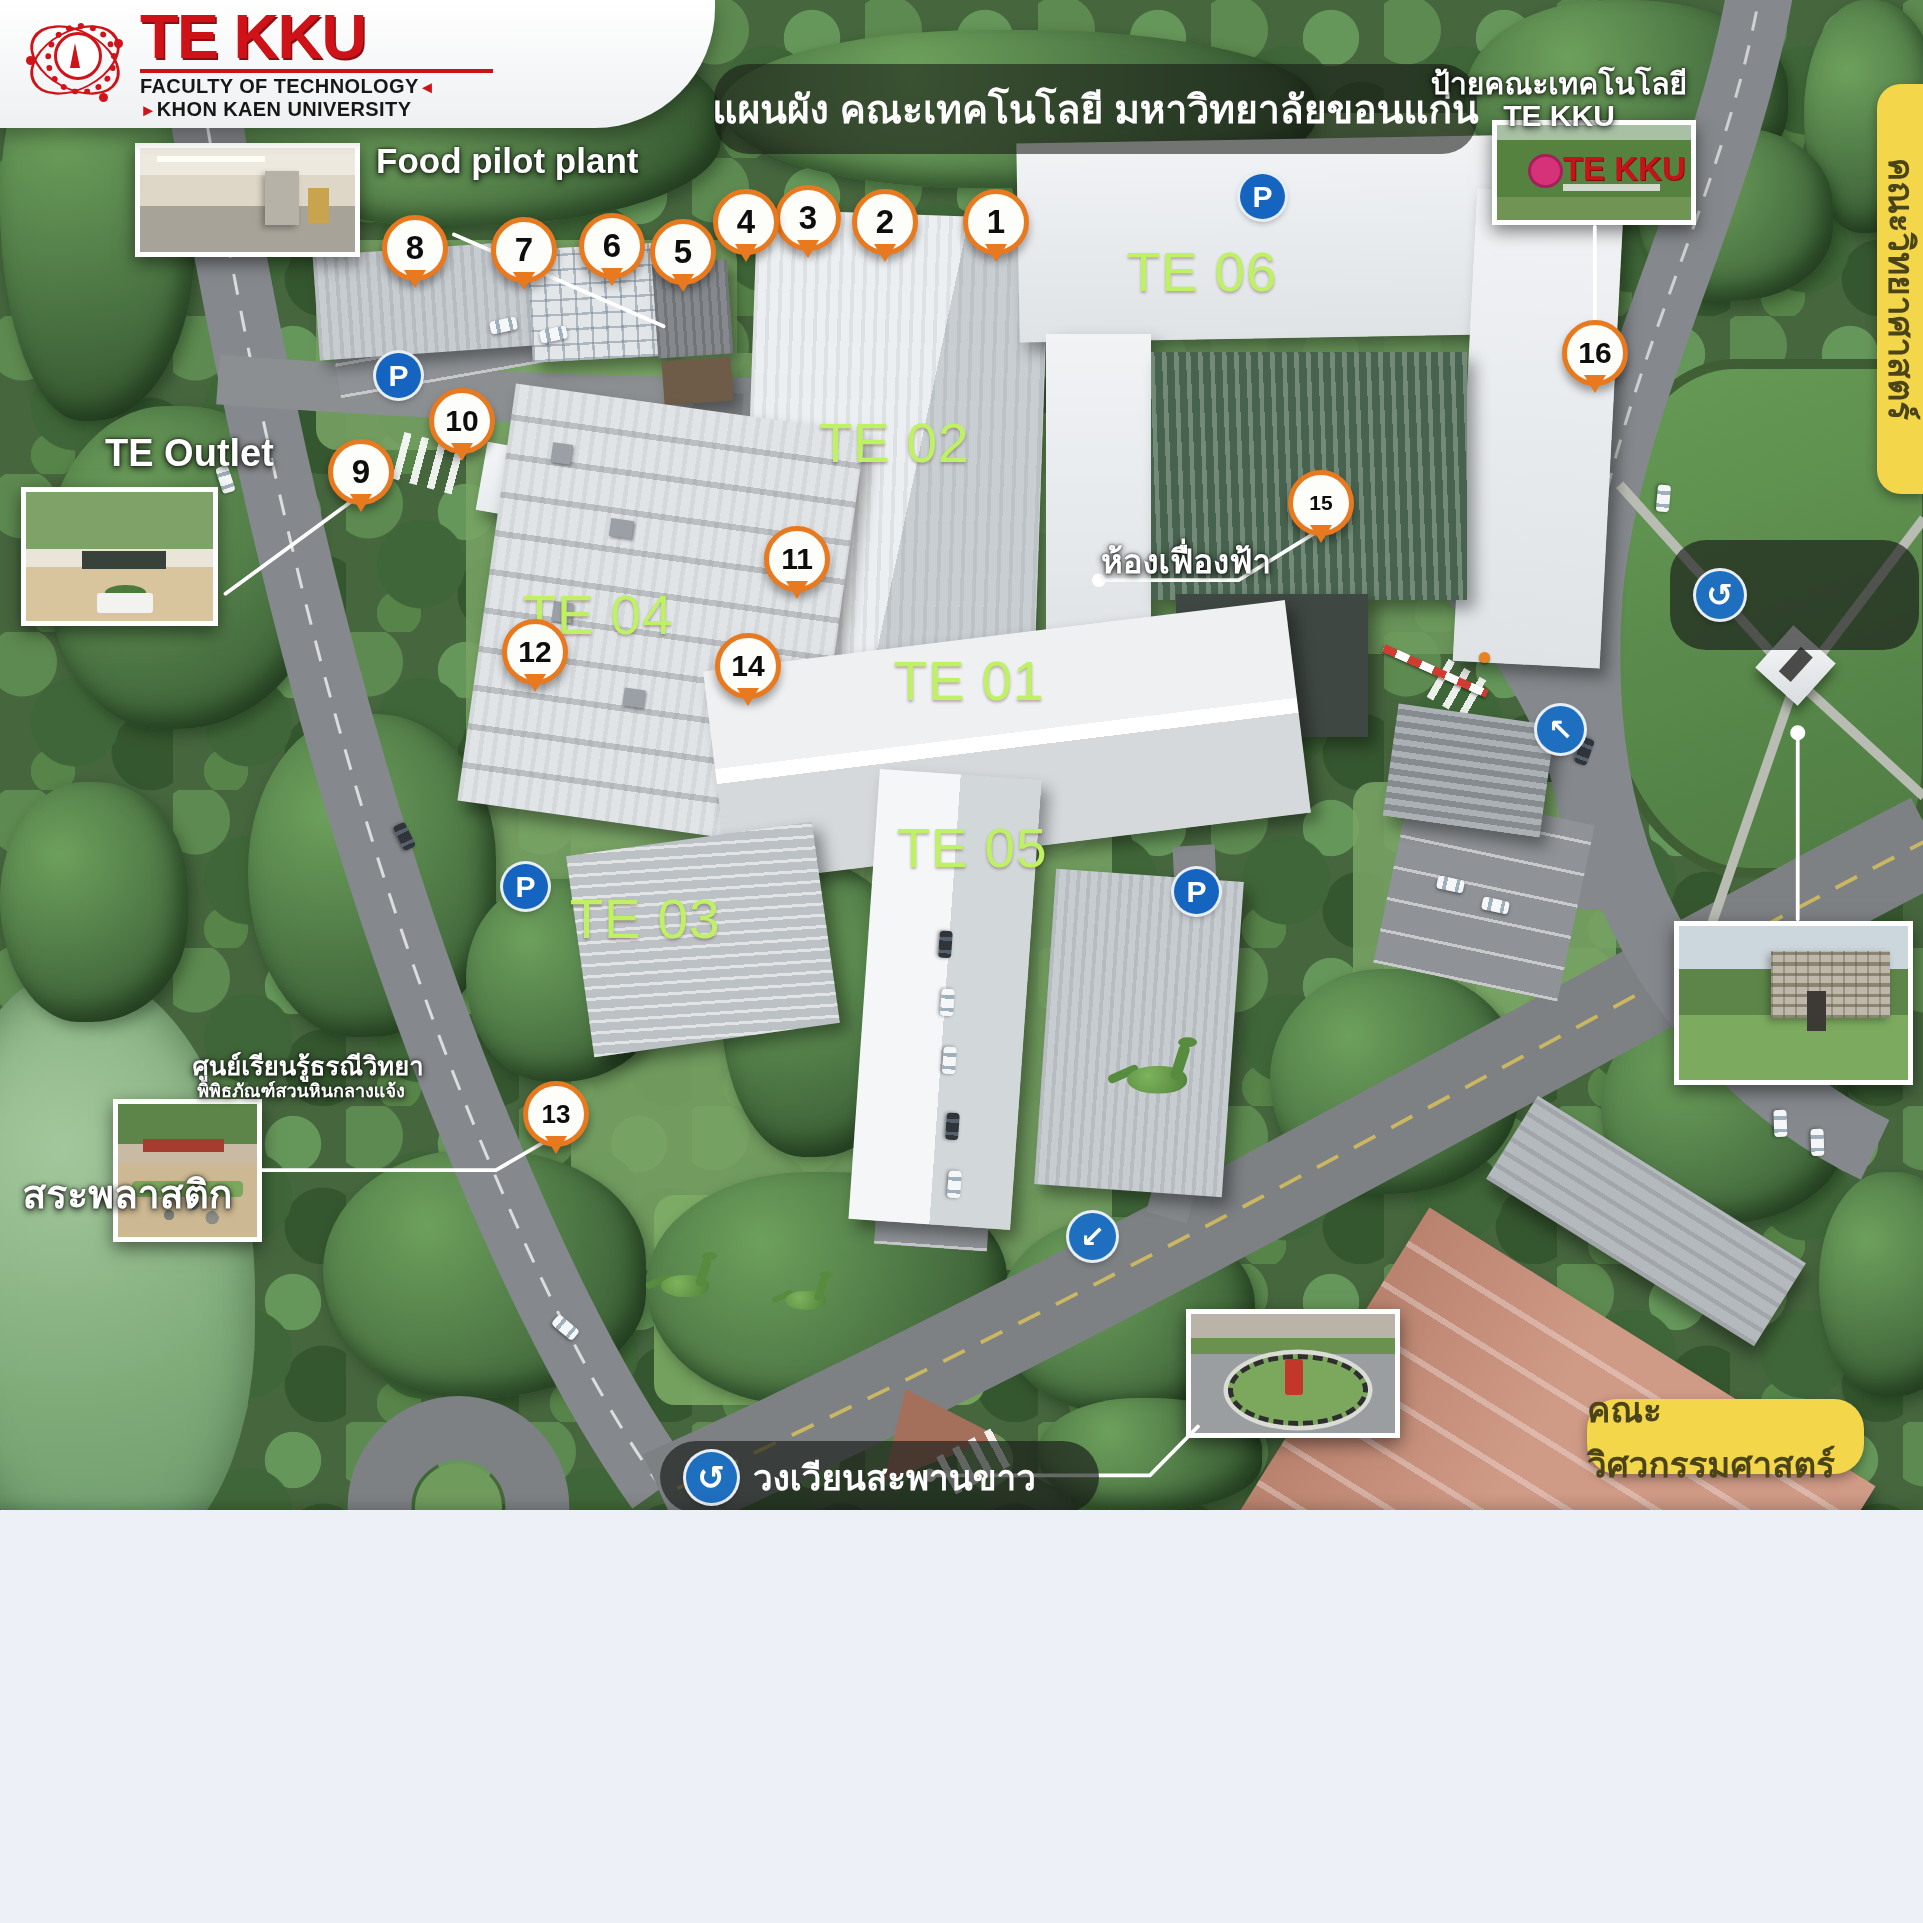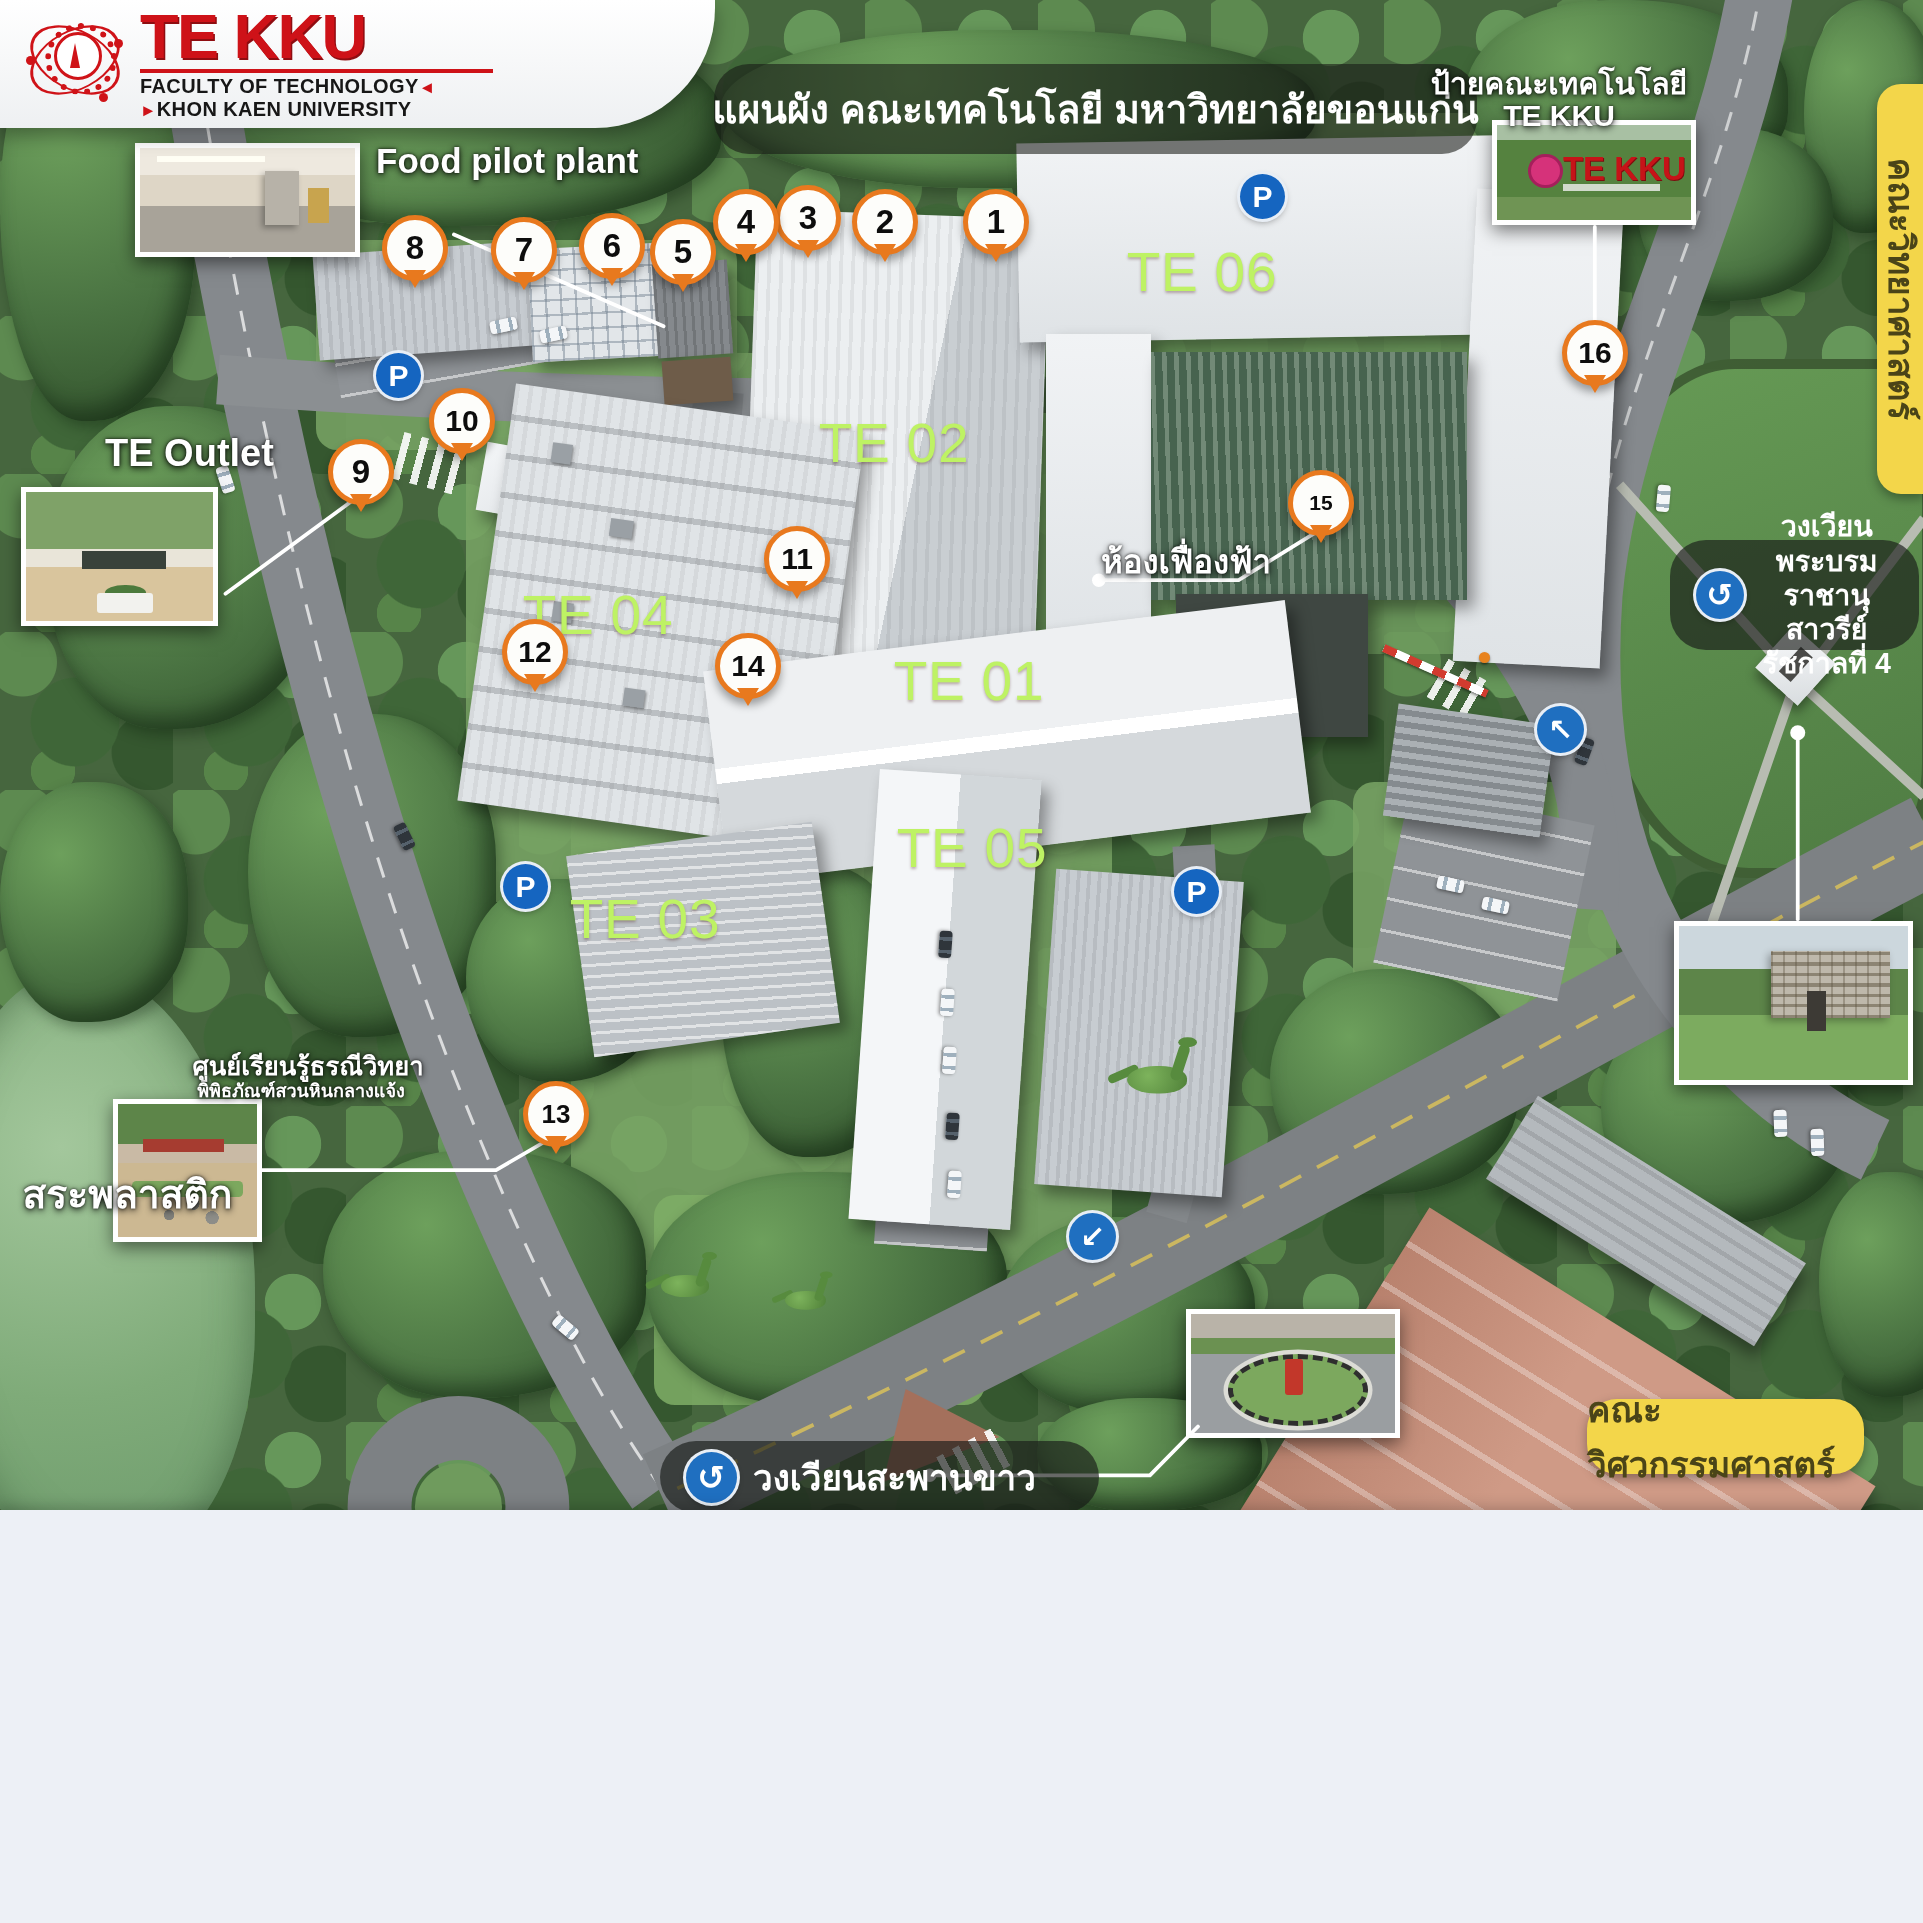--- a/index.html
+++ b/index.html
@@ -335,24 +335,20 @@
   <div class="wlabel" style="left:105px;top:432px;font-size:38px;">TE Outlet</div>
   <div class="wlabel" style="left:1559px;top:60px;font-size:30px;transform:translateX(-50%);">ป้ายคณะเทคโนโลยี</div>
   <div class="wlabel" style="left:1559px;top:99px;font-size:30px;transform:translateX(-50%);">TE KKU</div>
   <div class="wlabel" style="left:1186px;top:535px;font-size:33px;transform:translateX(-50%);">ห้องเฟื่องฟ้า</div>
   <div class="wlabel" style="left:301px;top:1046px;font-size:25.6px;transform:translateX(-50%);margin-left:7px;">ศูนย์เรียนรู้ธรณีวิทยา</div>
   <div class="wlabel" style="left:301px;top:1076px;font-size:18px;transform:translateX(-50%);">พิพิธภัณฑ์สวนหินกลางแจ้ง</div>
   <div class="wlabel" style="left:22.5px;top:1163px;font-size:39px;">สระพลาสติก</div>
 
   <div class="dark-box db-king">
     <div class="rb-icon" style="width:48px;height:48px;font-size:32px;">↺</div>
-    <div class="lines">
-      <span>วงเวียนพระบรม</span>
-      <span>ราชานุสาวรีย์ รัชกาลที่ 4</span>
-    </div>
   </div>
   <div class="dark-box db-bridge">
     <div class="rb-icon" style="width:51px;height:51px;font-size:33px;">↺</div>
     <div class="lines"><span>วงเวียนสะพานขาว</span></div>
   </div>
 
   <div class="logo-panel">
     <div class="emblem">
       <div class="orb1"></div>
         <div class="orb2"></div>

